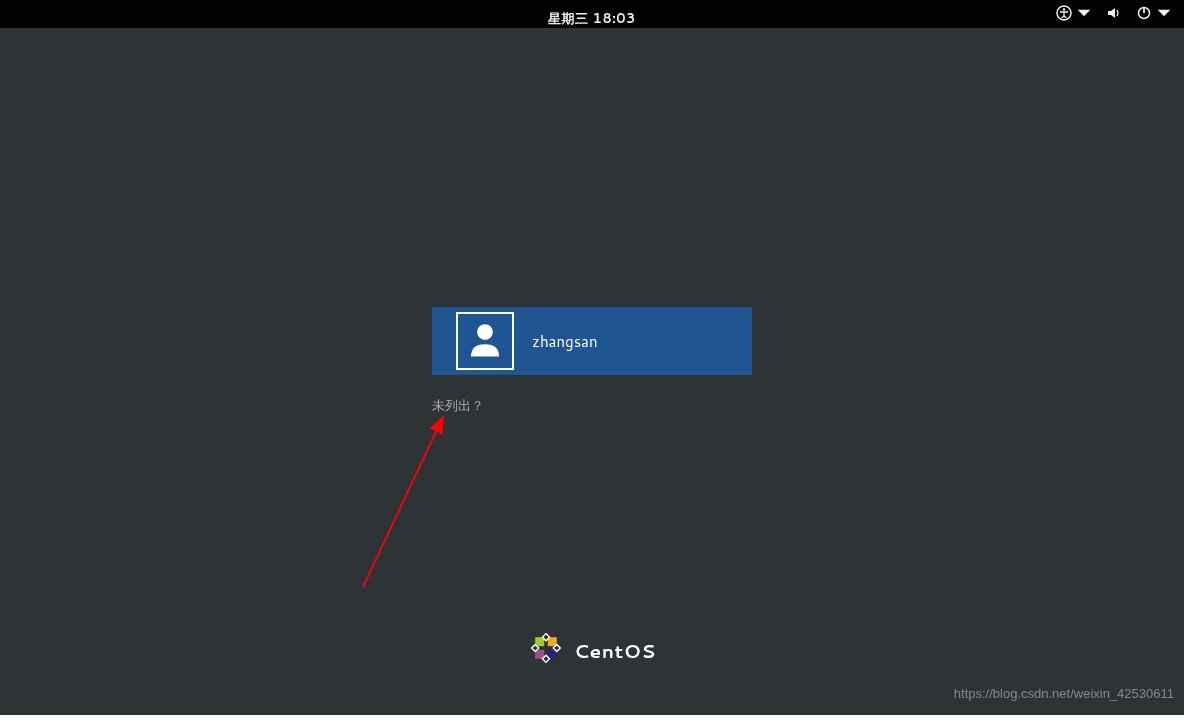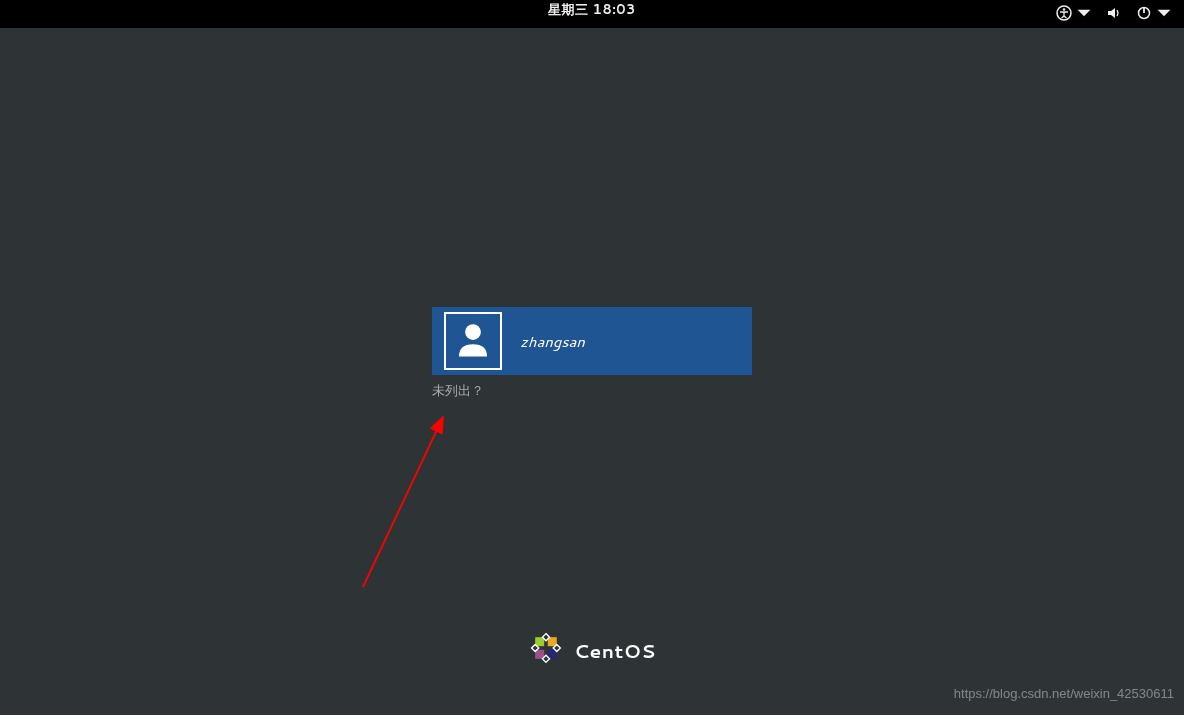--- a/index.html
+++ b/index.html
@@ -13,21 +13,21 @@
       background: #2e3436;
       font-family: "Cantarell", "Droid Sans", sans-serif;
       color: #fff;
       position: relative;
       overflow: hidden;
     }
     .topbar {
       height: 28px;
       background: #000;
       display: flex;
-      align-items: flex-start;
+      align-items: flex-end;
       justify-content: center;
       position: relative;
     }
     .topbar-center {
       font-size: 13px;
       color: #eee;
       font-weight: bold;
       letter-spacing: 0.5px;
     }
     .topbar-right {
@@ -59,23 +59,22 @@
       left: 50%;
       top: 307px;
       transform: translateX(-50%);
       width: 320px;
     }
     .user-item {
       background: #205593;
       height: 68px;
       display: flex;
       align-items: center;
-      padding: 12px;
+      padding: 24px;
       cursor: pointer;
-      font-style: italic;
     }
     .avatar-box {
       width: 58px;
       height: 58px;
       border: 2px solid #fff;
       display: flex;
       align-items: center;
       justify-content: center;
       margin-right: 18px;
     }
@@ -83,21 +82,21 @@
       width: 42px;
       height: 42px;
       fill: #fff;
     }
     .username {
       color: #fff;
       font-size: 15px;
       font-weight: 500;
     }
     .not-listed {
-      margin-top: 6px;
+      margin-top: 21px;
       color: #aaa;
       font-size: 13px;
       cursor: pointer;
       display: inline-block;
     }
     .branding {
       position: absolute;
       left: 50%;
       bottom: 50px;
       transform: translateX(-50%);

